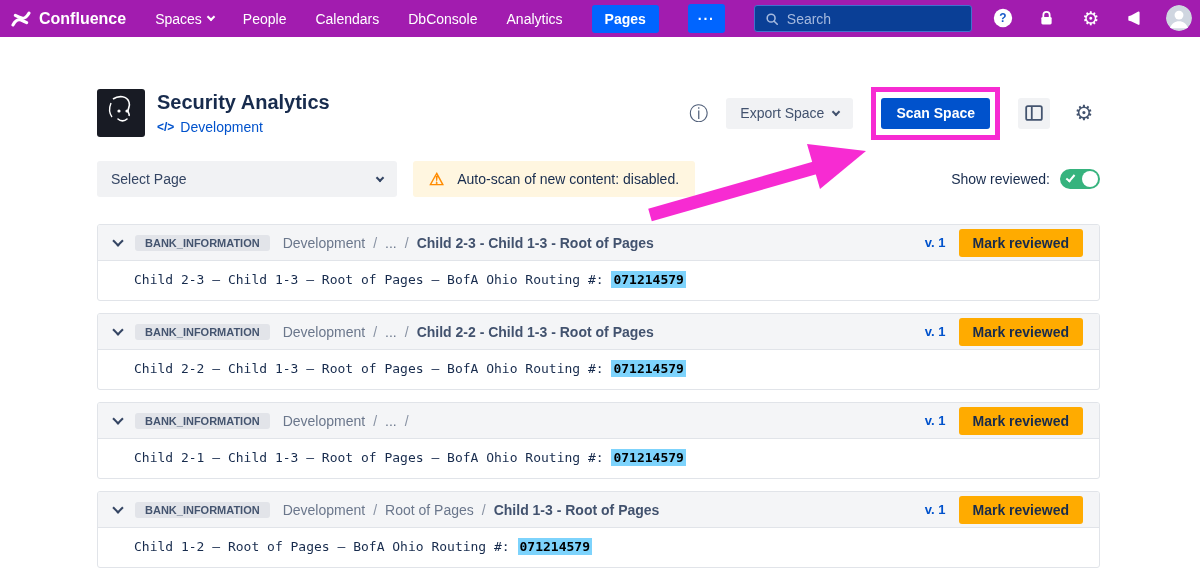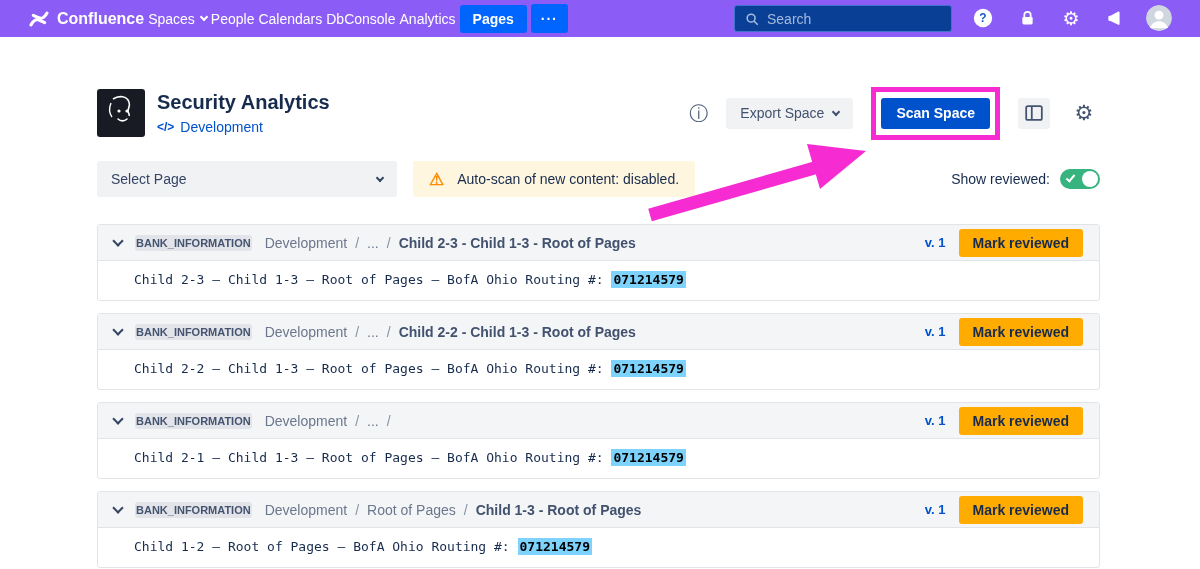--- a/index.html
+++ b/index.html
@@ -1,21 +1,21 @@
 <!DOCTYPE html>
 <html><head>
 <meta charset="utf-8">
 <style>
   *{box-sizing:border-box;margin:0;padding:0}
   html,body{margin:0;padding:0}
   body{width:1200px;height:569px;position:relative;overflow:hidden;background:#fff;
        font-family:"Liberation Sans",sans-serif;color:#172B4D}
 
   
-  .topnav{height:37px;background:#8b5cf6;display:flex;align-items:center;padding:0 28px;gap:4px;color:#fff}
+  .topnav{height:37px;background:#a21caf;display:flex;align-items:center;padding:0 10px;gap:29px;color:#fff}
   .brand{display:flex;align-items:center;gap:7px;font-size:16px;font-weight:bold;cursor:pointer;white-space:nowrap}
   .navitem{font-size:14px;display:flex;align-items:center;gap:6px;cursor:pointer;white-space:nowrap}
   .chev{width:8px;height:8px;border-right:2px solid currentColor;border-bottom:2px solid currentColor;
         transform:rotate(45deg);display:inline-block;margin-top:-4px}
   .chev.sm{width:6px;height:6px;margin-top:-3px}
   .btn-create{background:#0065FF;color:#fff;border:none;border-radius:3px;font-size:14px;font-weight:bold;
               padding:6px 13px;cursor:pointer;font-family:inherit}
   .btn-more{background:#0065FF;color:#fff;border:none;border-radius:3px;font-size:14px;font-weight:bold;
             padding:5px 10px;height:29px;cursor:pointer;letter-spacing:1px;font-family:inherit}
   .nav-right{margin-left:auto;display:flex;align-items:flex-start;gap:18px}
@@ -61,21 +61,21 @@
   .tick{position:absolute;left:8px;top:4px;width:5px;height:9px;border-right:2px solid #fff;
         border-bottom:2px solid #fff;transform:rotate(40deg)}
   .knob{position:absolute;right:2px;top:2px;width:16px;height:16px;background:#fff;border-radius:50%}
 
   
   .cards{margin-top:27px;display:flex;flex-direction:column;gap:12px}
   .card{border:1px solid #E1E4E9;border-radius:3px;overflow:hidden;background:#fff}
   .card-head{height:36px;background:#F4F5F7;border-bottom:1px solid #E1E4E9;display:flex;align-items:center;
              gap:13px;padding:0 16px}
   .expander{color:#344563;cursor:pointer}
-  .badge{background:#E2E4E9;color:#44546F;font-size:11px;font-weight:bold;padding:2px 1px;border-radius:3px}
+  .badge{background:#E2E4E9;color:#44546F;font-size:11px;font-weight:bold;padding:2px 10px;border-radius:3px}
   .crumbs{display:flex;align-items:center;gap:8px;font-size:14px;color:#6B778C}
   .crumb{color:#6B778C;text-decoration:none;cursor:pointer}
   .crumb.last{color:#42526E;font-weight:600}
   .sep{color:#8993A4}
   .version{margin-left:auto;color:#0052CC;font-size:13px;font-weight:600;cursor:pointer}
   .btn-orange{background:#FFAB00;color:#172B4D;border:none;border-radius:3px;height:28px;padding:0 14px;
               font-size:14px;font-weight:600;cursor:pointer;font-family:inherit}
   .card-body{padding:11px 16px 13px 36px;font-family:"DejaVu Sans Mono",monospace;font-size:13px;color:#172B4D}
   .hl{background:#7dd3fc;font-weight:bold;padding:1px 2px}
 

